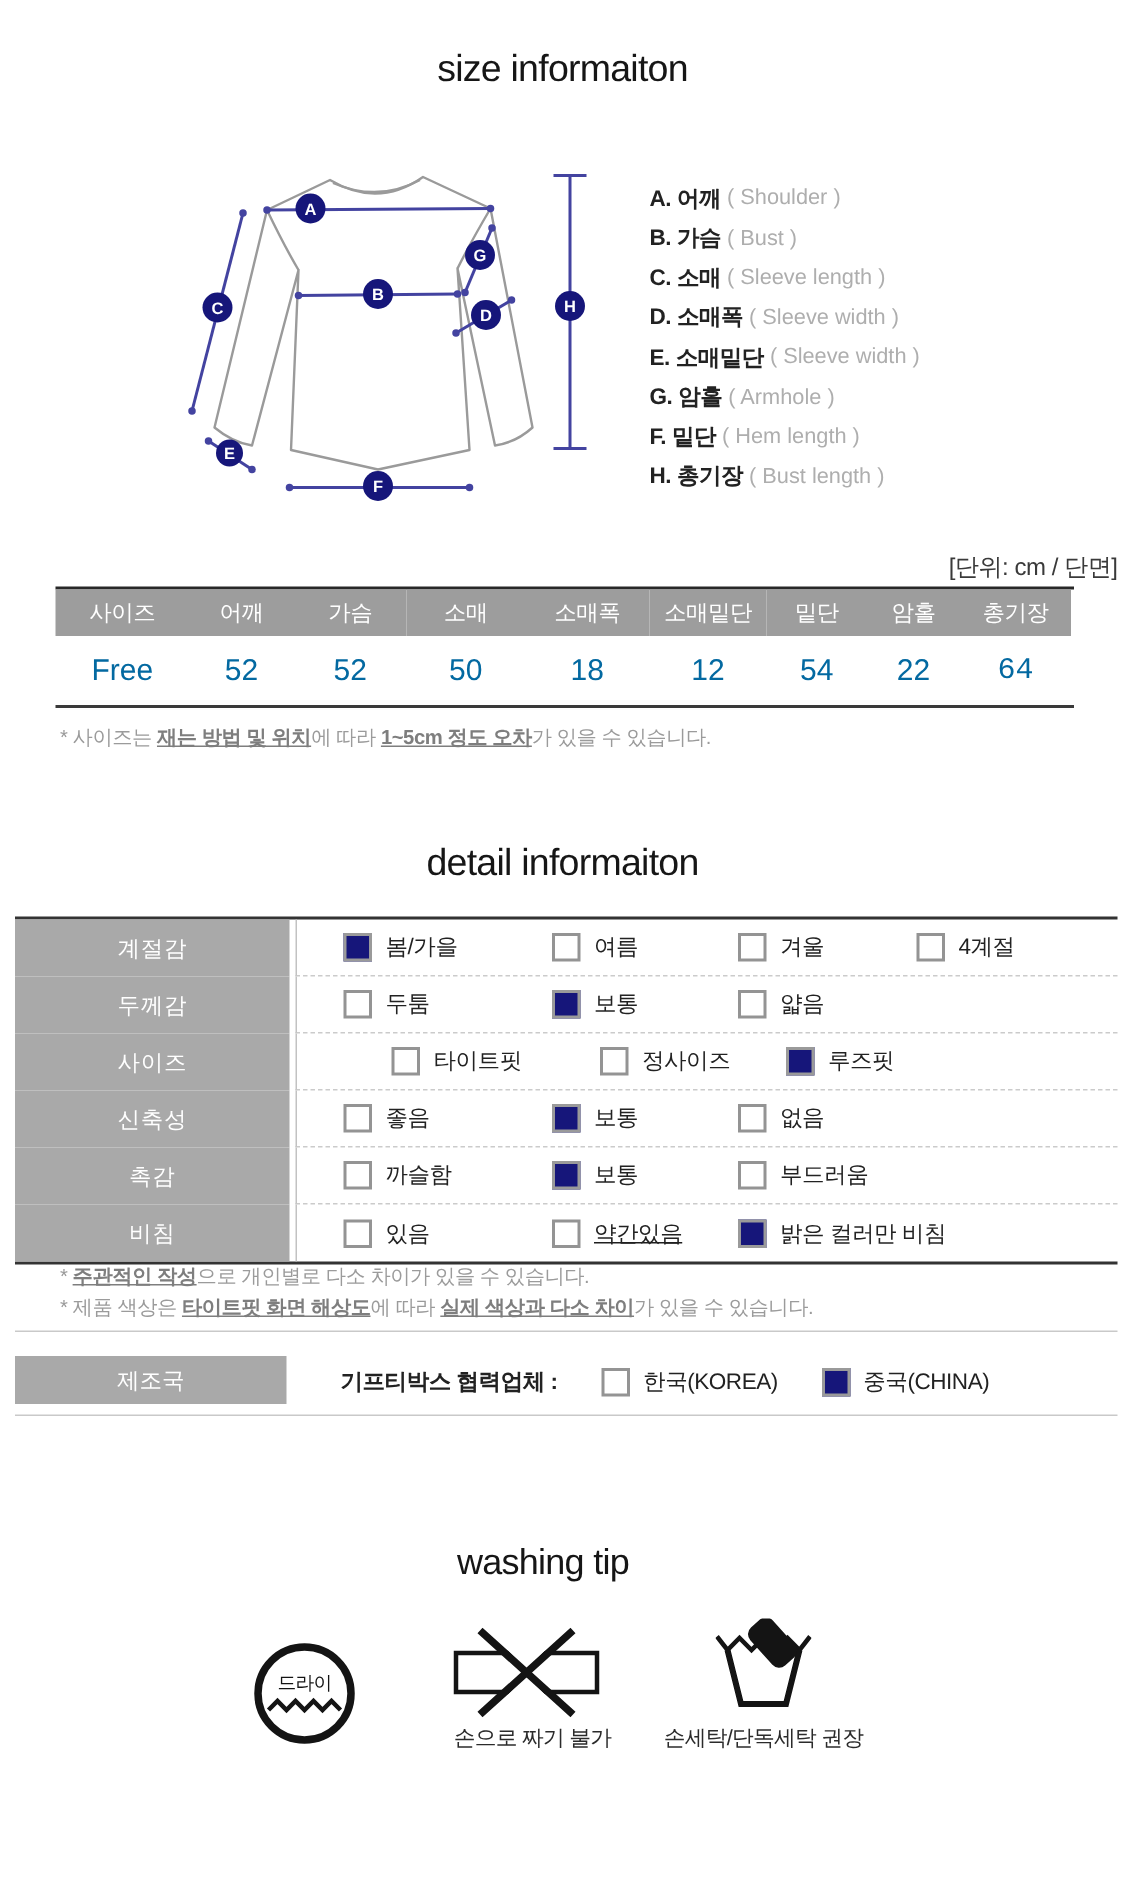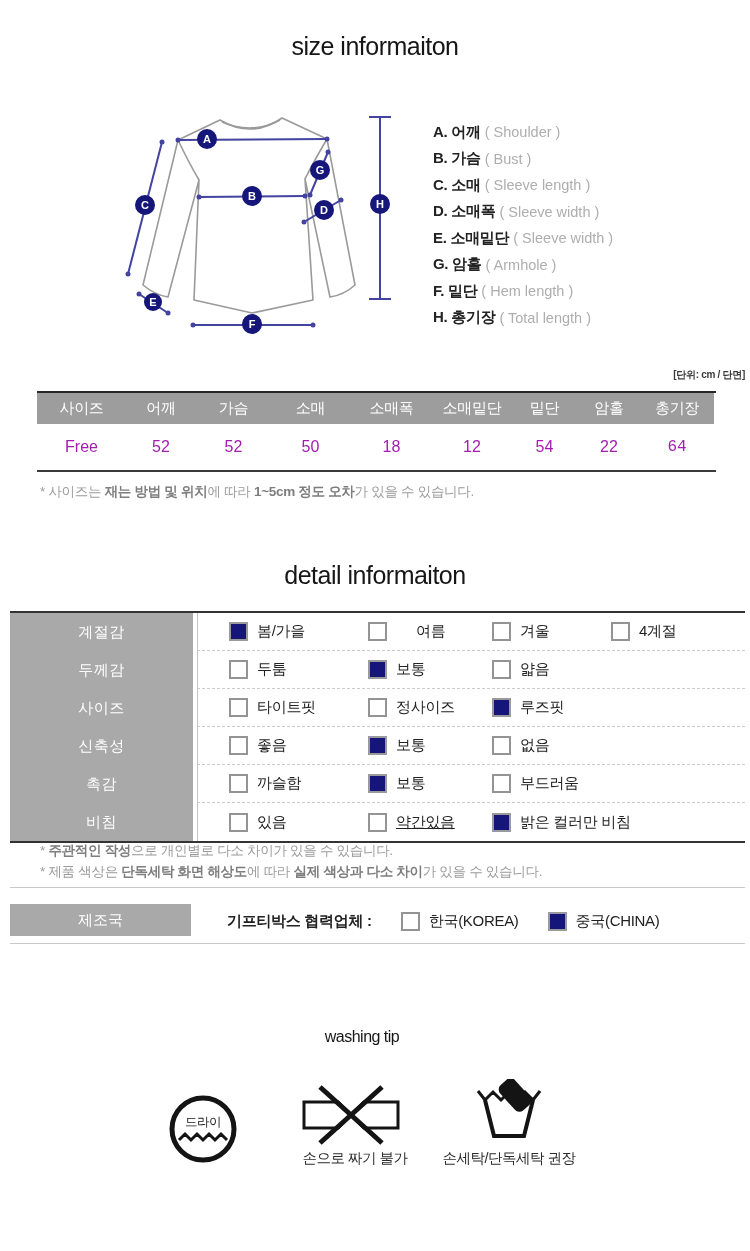--- a/index.html
+++ b/index.html
@@ -21,31 +21,31 @@
   .dl { fill:#fff; font-size:11px; font-weight:bold; text-anchor:middle;
         font-family:"Liberation Sans",sans-serif; }
 
   
   #legend { left:433px; top:119px; }
   .lg-item { height:26.5px; display:flex; align-items:center; white-space:nowrap; }
   .lg-ko { font-weight:bold; color:#222; font-size:15px; letter-spacing:-0.3px; }
   .lg-en { color:#aeaeae; font-size:14.5px; margin-left:4px; }
 
   
-  #unit-label { top:368px; right:5px; font-size:10px; color:#3a3a3a; letter-spacing:-0.3px;font-weight:bold; }
+  #unit-label { top:368px; right:5px; font-size:16px; color:#3a3a3a; letter-spacing:-0.3px; }
   #size-table { left:37px; top:391px; width:679px; border-top:2px solid #282828;
                 border-bottom:2px solid #3a3a3a; }
   .st-row { display:flex; }
   .st-cell { display:flex; align-items:center; justify-content:center; white-space:nowrap; }
   .st-h { height:31px; background:var(--header-gray); color:#fff; font-size:15px; letter-spacing:-0.3px; }
-  .st-v { height:46px; font-size:16px; color:#a21caf; }
+  .st-v { height:46px; font-size:20px; color:#0369a1; }
 
   .note { font-size:13.5px; color:var(--note-gray); letter-spacing:-0.3px;
           line-height:21px; white-space:nowrap; }
-  .note .b { font-weight:bold; color:#7e7e7e; }
+  .note .b { font-weight:bold; color:#7e7e7e;text-decoration:underline; }
   #size-note { left:40px; top:481px; }
 
   #detail-title { top:561px; }
 
   
   #detail-table { left:10px; top:611px; width:735px; border-top:2px solid #333;
                   border-bottom:2px solid #333; }
   .d-row { display:flex; height:38px; }
   .d-label { width:183px; background:var(--label-gray); color:#fff; font-size:15px;
              display:flex; align-items:center; justify-content:center; letter-spacing:0.5px;
@@ -68,21 +68,21 @@
   .o-label { position:absolute; left:0; top:16px; width:181px; height:32px;
              background:var(--label-gray); color:#fff; font-size:15px;
              display:flex; align-items:center; justify-content:center; }
   .o-content { position:absolute; left:185px; right:0; top:16px; height:35px;
                display:flex; align-items:center; padding-left:32px; }
   .o-prefix { font-size:15px; font-weight:bold; color:#222; letter-spacing:-0.3px; }
   #origin-options { display:flex; align-items:center; }
   #origin-options .opt { margin-left:29px; }
 
   
-  #washing-title { top:1028px; width:724px; font-size:16px; }
+  #washing-title { top:1028px; width:724px; font-size:24px; }
   .wicon { stroke:#141414; fill:none; stroke-width:3; }
   .caption { font-size:14.5px; color:#2b2b2b; letter-spacing:-0.5px;
              white-space:nowrap; transform:translateX(-50%); }
   #icon-dry { left:168px; top:1094px; }
   #icon-nowring { left:302px; top:1085px; }
   #cap-nowring { left:355px; top:1149px; }
   #icon-handwash { left:477px; top:1079px; }
   #cap-handwash { left:509px; top:1149px; }
   .dry-label { fill:#141414; font-size:12.5px; text-anchor:middle;
                font-family:"Liberation Sans",sans-serif; letter-spacing:-0.5px; }
@@ -172,21 +172,21 @@
       <div class="lg-item">
         <span class="lg-ko">G. 암홀</span>
         <span class="lg-en">( Armhole )</span>
       </div>
       <div class="lg-item">
         <span class="lg-ko">F. 밑단</span>
         <span class="lg-en">( Hem length )</span>
       </div>
       <div class="lg-item">
         <span class="lg-ko">H. 총기장</span>
-        <span class="lg-en">( Total length )</span>
+        <span class="lg-en">( Bust length )</span>
       </div>
     </div>
 
   <div id="unit-label" class="abs">[단위: cm / 단면]</div>
 
   <div id="size-table" class="abs">
     <div class="st-row" id="st-head">
         <div class="st-cell st-h" style="width: 89px;">사이즈</div>
         <div class="st-cell st-h" style="width: 70px;">어깨</div>
         <div class="st-cell st-h" style="width: 75px;">가슴</div>
@@ -215,21 +215,21 @@
   <div class="abs sec-title" id="detail-title">detail informaiton</div>
 
   <div id="detail-table" class="abs">
       <div class="d-row">
         <div class="d-label">계절감</div>
         <div class="d-content">
           <span class="opt" style="width: 139px;">
             <span class="cb checked"></span>
             <span class="opt-label">봄/가을</span>
           </span>
-          <span class="opt" style="width: 124px; gap: 20px;">
+          <span class="opt" style="width: 124px;">
             <span class="cb"></span>
             <span class="opt-label">여름</span>
           </span>
           <span class="opt" style="width: 119px;">
             <span class="cb"></span>
             <span class="opt-label">겨울</span>
           </span>
           <span class="opt" style="width: 160px;">
             <span class="cb"></span>
             <span class="opt-label">4계절</span>
@@ -249,21 +249,21 @@
           </span>
           <span class="opt" style="width: 119px;">
             <span class="cb"></span>
             <span class="opt-label">얇음</span>
           </span>
         </div>
       </div>
       <div class="d-row">
         <div class="d-label">사이즈</div>
         <div class="d-content">
-          <span class="opt" style="width: 139px;">
+          <span class="opt" style="width: 139px; margin-left: 32px;">
             <span class="cb"></span>
             <span class="opt-label">타이트핏</span>
           </span>
           <span class="opt" style="width: 124px;">
             <span class="cb"></span>
             <span class="opt-label">정사이즈</span>
           </span>
           <span class="opt" style="width: 119px;">
             <span class="cb checked"></span>
             <span class="opt-label">루즈핏</span>
@@ -318,21 +318,21 @@
           <span class="opt" style="width: 119px;">
             <span class="cb checked"></span>
             <span class="opt-label">밝은 컬러만 비침</span>
           </span>
         </div>
       </div>
     </div>
 
   <div id="detail-notes" class="abs">
     <div class="note"><span>* </span><span class="b">주관적인 작성</span><span>으로 개인별로 다소 차이가 있을 수 있습니다.</span></div>
-    <div class="note"><span>* 제품 색상은 </span><span class="b">단독세탁 화면 해상도</span><span>에 따라 </span><span class="b">실제 색상과 다소 차이</span><span>가 있을 수 있습니다.</span></div>
+    <div class="note"><span>* 제품 색상은 </span><span class="b">타이트핏 화면 해상도</span><span>에 따라 </span><span class="b">실제 색상과 다소 차이</span><span>가 있을 수 있습니다.</span></div>
   </div>
 
   <div id="origin" class="abs">
     <div class="o-label">제조국</div>
     <div class="o-content">
       <span class="o-prefix">기프티박스 협력업체 :</span>
       <span id="origin-options">
           <span class="opt">
             <span class="cb"></span>
             <span class="opt-label">한국(KOREA)</span>

